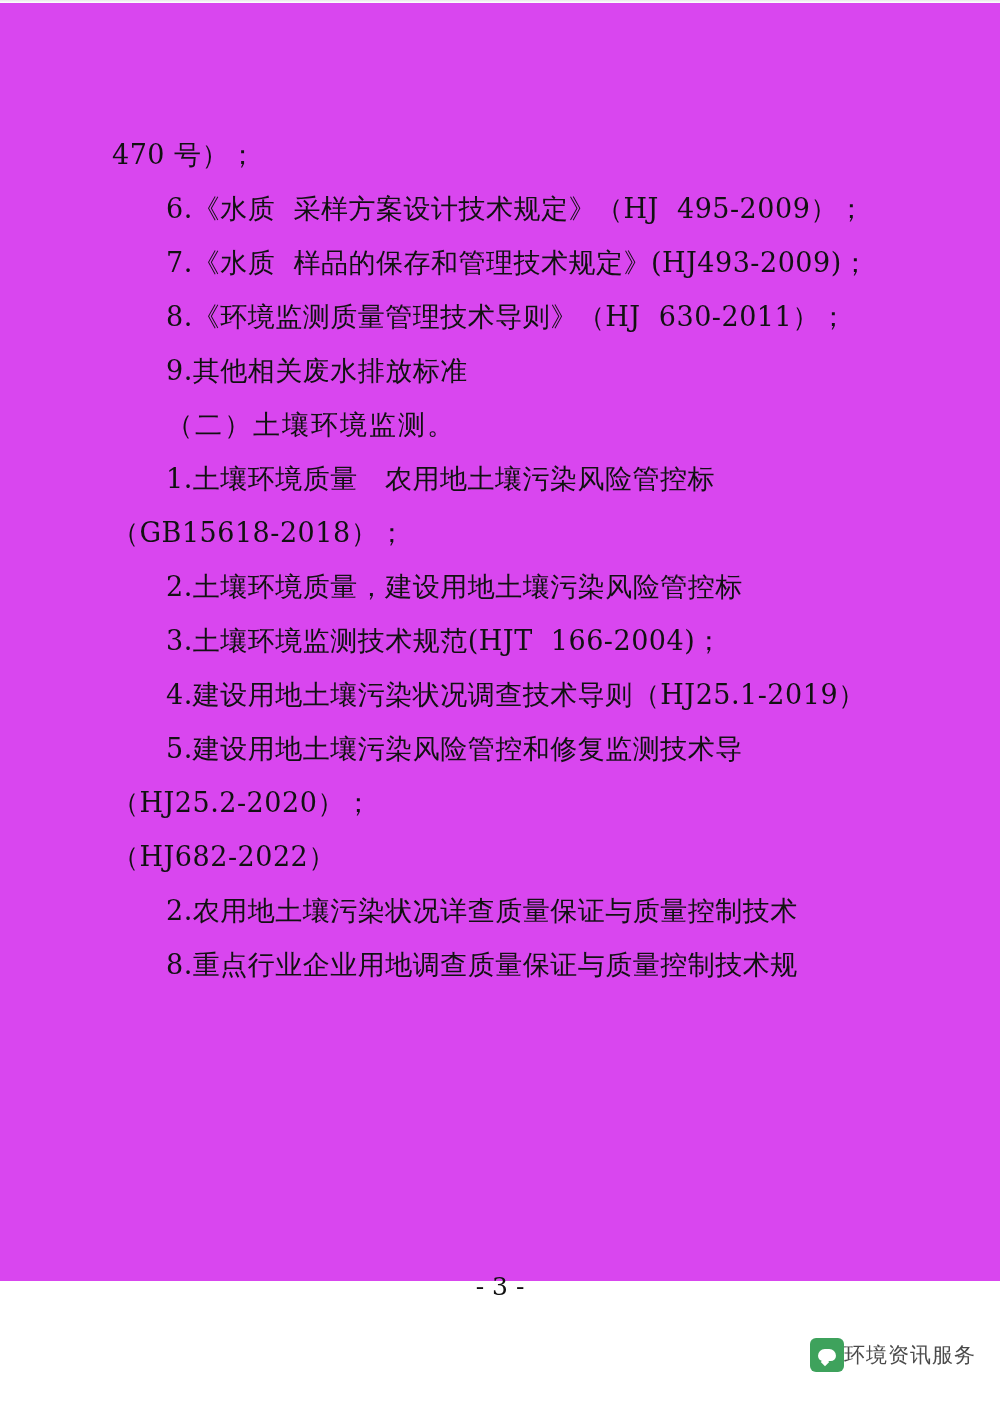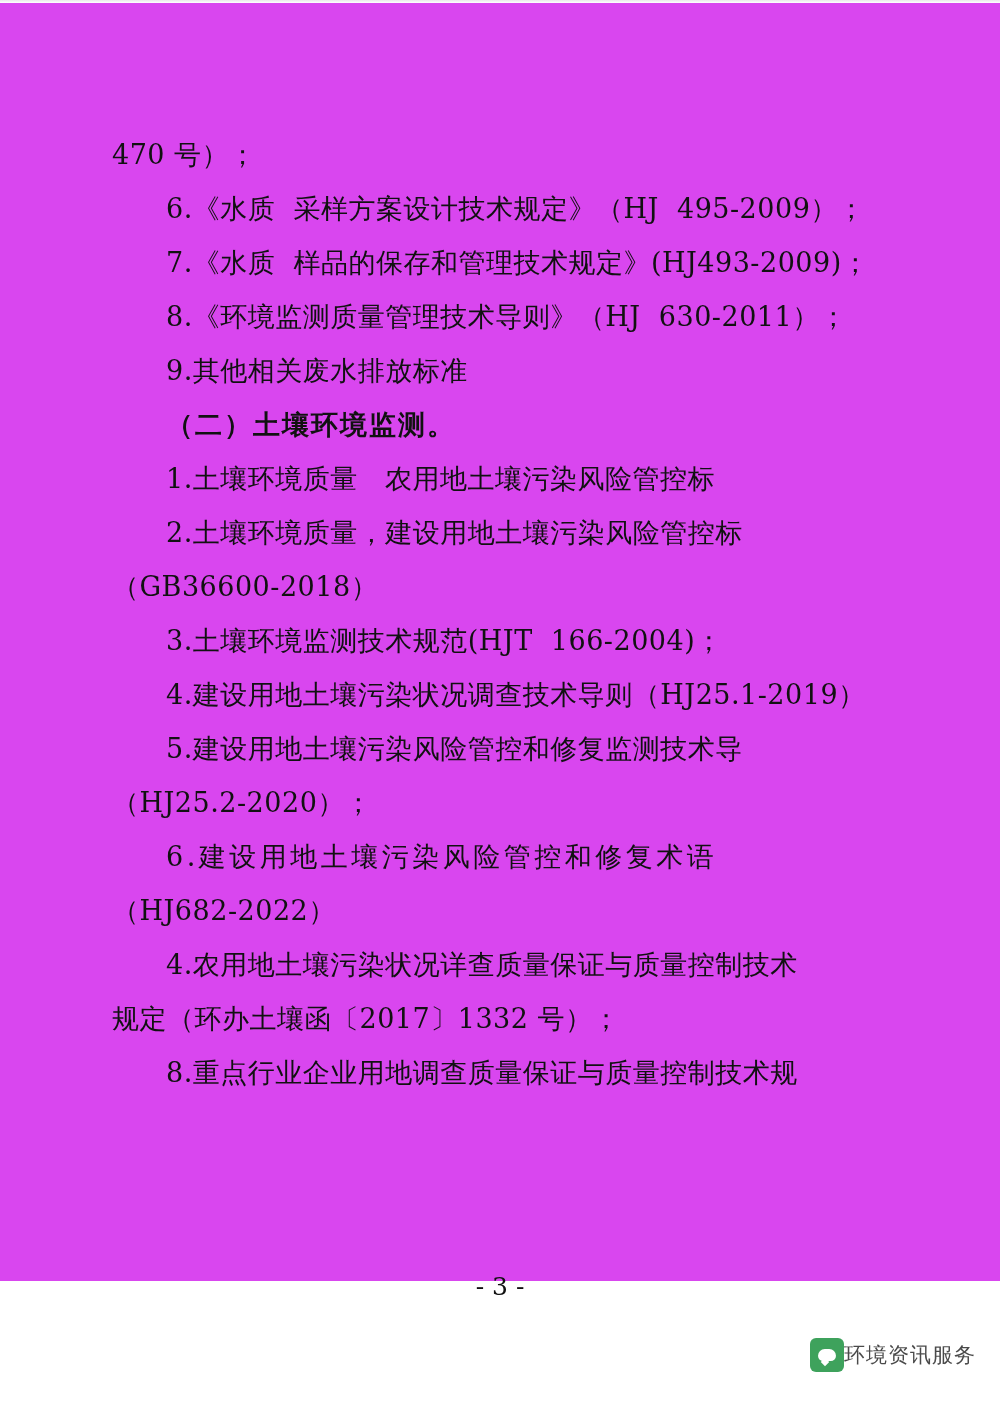--- a/index.html
+++ b/index.html
@@ -36,21 +36,21 @@
     color: #111;
   }
   .indent1 {
     text-indent: 54px;
   }
   .indent0 {
     text-indent: 0;
   }
   .heading {
     text-indent: 54px;
-    font-weight: bold;
+    font-weight: normal;
     letter-spacing: 2px;
   }
   .wide {
     letter-spacing: 3.5px;
   }
   .footer {
     position: absolute;
     top: 1272px;
     left: 0;
     width: 1000px;
@@ -111,30 +111,28 @@
   <div class="page-edge-top"></div>
 
   <div class="content">
     <div class="line indent0">470 号）；</div>
     <div class="line indent1">6.《水质  采样方案设计技术规定》（HJ  495-2009）；</div>
     <div class="line indent1">7.《水质  样品的保存和管理技术规定》(HJ493-2009)；</div>
     <div class="line indent1">8.《环境监测质量管理技术导则》（HJ  630-2011）；</div>
     <div class="line indent1">9.其他相关废水排放标准</div>
     <div class="line heading">（二）土壤环境监测。</div>
     <div class="line indent1">1.土壤环境质量   农用地土壤污染风险管控标</div>
+    <div class="line indent0">（GB15618-2018）；</div>
     <div class="line indent1">2.土壤环境质量，建设用地土壤污染风险管控标</div>
-    <div class="line indent0">（GB36600-2018）</div>
     <div class="line indent1">3.土壤环境监测技术规范(HJT  166-2004)；</div>
     <div class="line indent1">4.建设用地土壤污染状况调查技术导则（HJ25.1-2019）</div>
     <div class="line indent1">5.建设用地土壤污染风险管控和修复监测技术导</div>
     <div class="line indent0">（HJ25.2-2020）；</div>
-    <div class="line indent1 wide">6.建设用地土壤污染风险管控和修复术语</div>
     <div class="line indent0">（HJ682-2022）</div>
-    <div class="line indent1">4.农用地土壤污染状况详查质量保证与质量控制技术</div>
-    <div class="line indent0">规定（环办土壤函〔2017〕1332 号）；</div>
+    <div class="line indent1">2.农用地土壤污染状况详查质量保证与质量控制技术</div>
     <div class="line indent1">8.重点行业企业用地调查质量保证与质量控制技术规</div>
   </div>
 
   <div class="footer">- 3 -</div>
 
   <div class="watermark">
     <div class="wm-badge"></div>
     <div class="wm-text">环境资讯服务</div>
   </div>
 </div>

